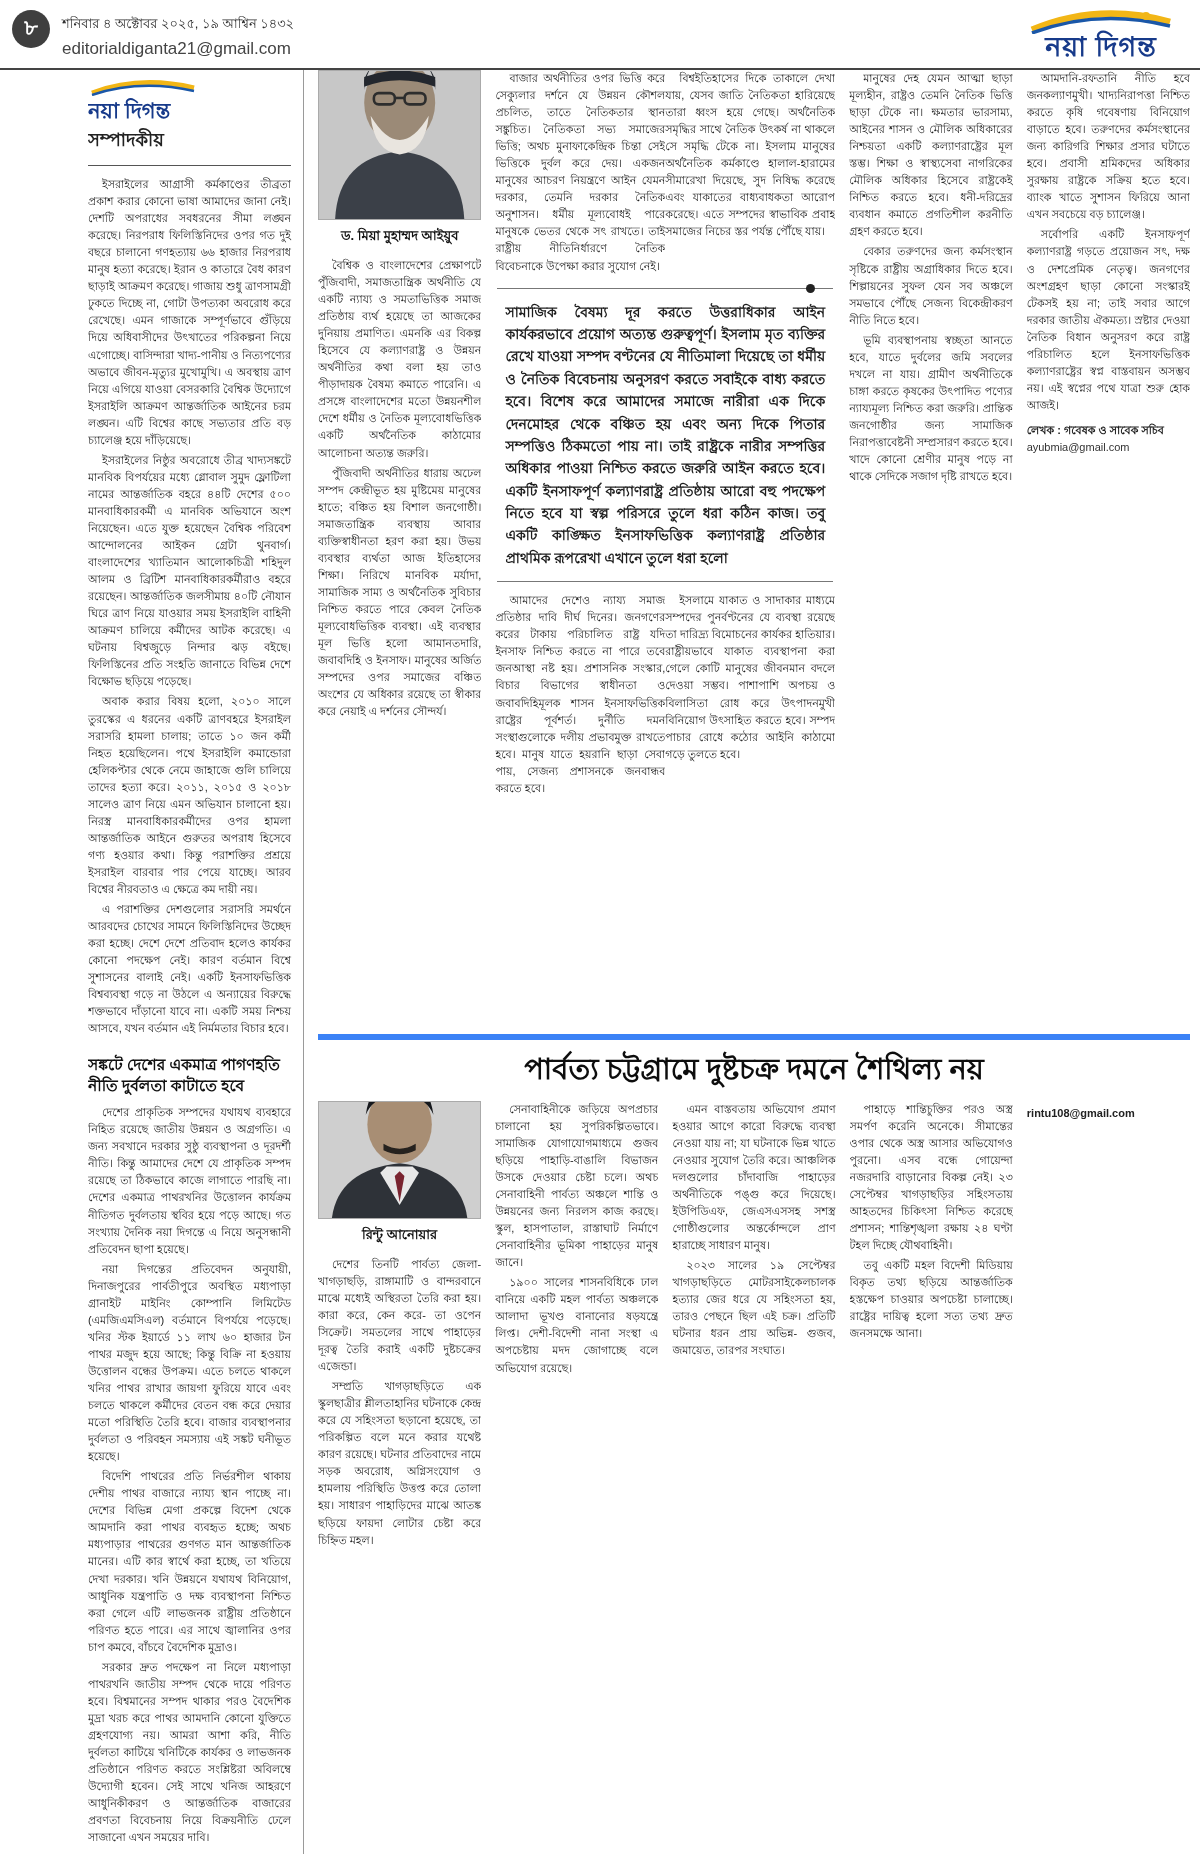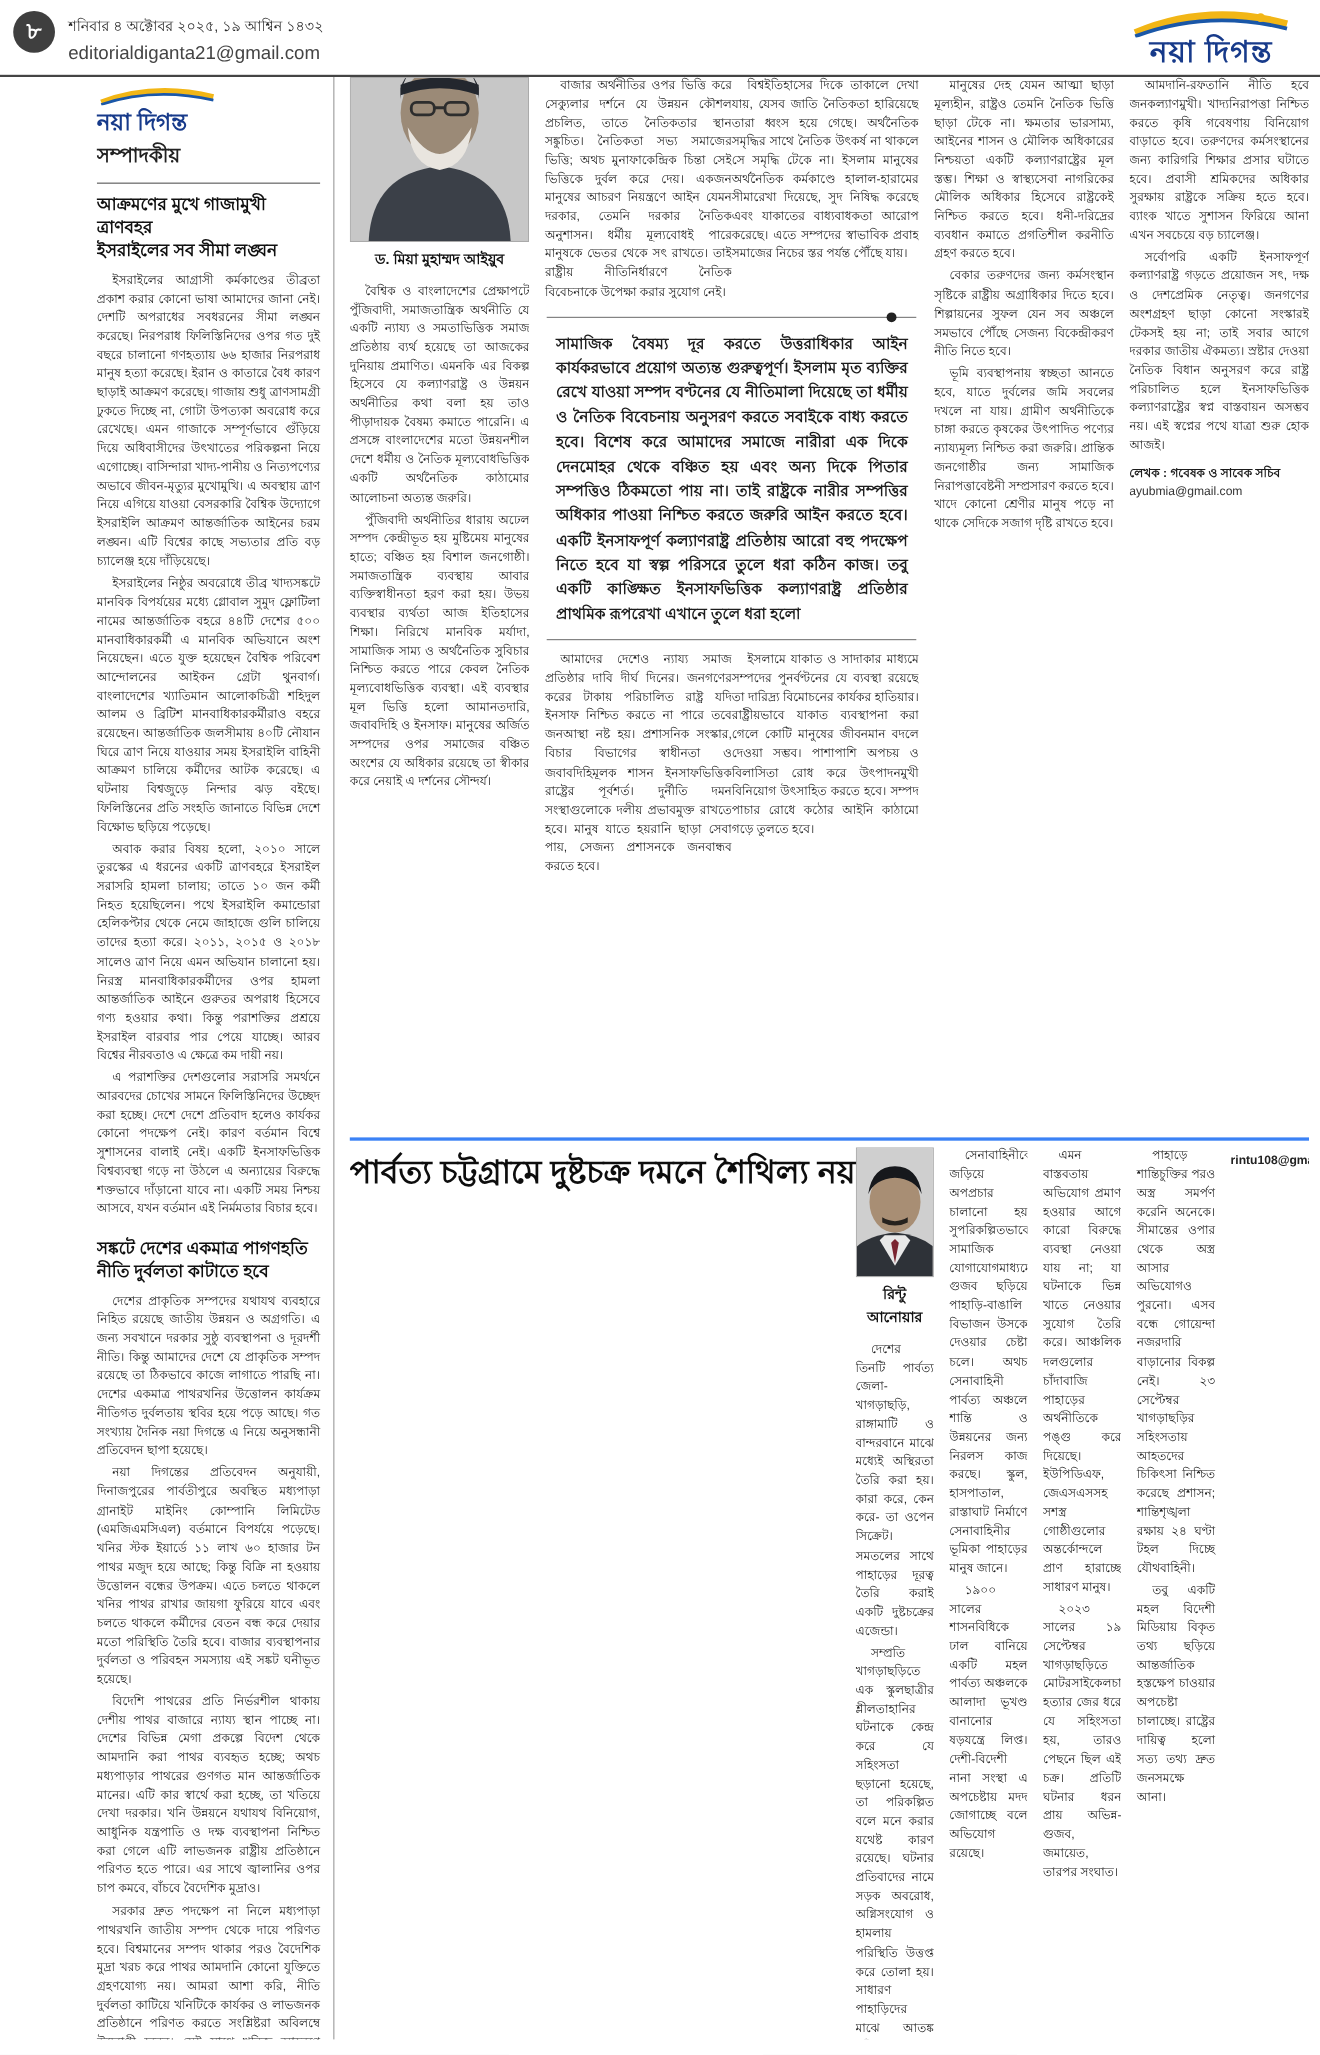--- a/index.html
+++ b/index.html
@@ -43,21 +43,21 @@
   .photo-main { height:150px; }
   .photo-small { height:118px; }
   .photo svg { display:block; width:100%; height:100%; }
   .photo-name { text-align:center; font-weight:bold; font-size:13px; color:#111; padding:6px 0 4px; }
   .quote-box { margin:10px 2px; padding:12px 8px; border-top:1.5px solid #777; border-bottom:1.5px solid #777; font-size:14px; font-weight:bold; line-height:1.6; text-align:justify; color:#1d1d1d; position:relative; }
   .quote-dot { position:absolute; top:-5px; right:18px; width:9px; height:9px; border-radius:50%; background:#222; }
   .writer-line { font-size:11px; font-weight:bold; margin-top:8px; text-indent:0; }
   .writer-email { font-size:11px; color:#333; }
 
   
-  .bottom-article { border-top:3px solid #3b82f6; margin-top:6px; padding-top:6px; flex:1; display:flex; overflow:hidden; }
+  .bottom-article { border-top:6px solid #3b82f6; margin-top:6px; padding-top:6px; flex:1; display:flex; flex-direction:column; overflow:hidden; }
   .bottom-headline { text-align:center; font-size:29px; font-weight:bold; color:#0d0d0d; padding:6px 0 14px; line-height:1.2; }
   .bottom-body { display:flex; gap:14px; flex:1; overflow:hidden; }
   .end-email { font-size:11px; font-weight:bold; color:#222; margin-top:6px; }
 </style>
 </head>
 <body>
 
 <div class="page">
 
   <div class="header">
@@ -84,24 +84,20 @@
       <div class="ed-mast">
         <svg width="110" height="16" viewBox="0 0 110 16">
           <path d="M4 13 Q 52 -5 106 8" stroke="#f2b616" stroke-width="5" fill="none"></path>
           <path d="M4 15 Q 52 -1 106 11" stroke="#1a57a8" stroke-width="2.5" fill="none"></path>
         </svg>
         <div class="ed-brand-text">নয়া দিগন্ত</div>
         <div class="ed-section">সম্পাদকীয়</div>
       </div>
 
       <div class="ed-article">
-        <div class="ed-title">
-          <div>আক্রমণের মুখে গাজামুখী ত্রাণবহর</div>
-          <div>ইসরাইলের সব সীমা লঙ্ঘন</div>
-        </div>
         <div class="body-text">
             <p>ইসরাইলের আগ্রাসী কর্মকাণ্ডের তীব্রতা প্রকাশ করার কোনো ভাষা আমাদের জানা নেই। দেশটি অপরাধের সবধরনের সীমা লঙ্ঘন করেছে। নিরপরাধ ফিলিস্তিনিদের ওপর গত দুই বছরে চালানো গণহত্যায় ৬৬ হাজার নিরপরাধ মানুষ হত্যা করেছে। ইরান ও কাতারে বৈধ কারণ ছাড়াই আক্রমণ করেছে। গাজায় শুধু ত্রাণসামগ্রী ঢুকতে দিচ্ছে না, গোটা উপত্যকা অবরোধ করে রেখেছে। এমন গাজাকে সম্পূর্ণভাবে গুঁড়িয়ে দিয়ে অধিবাসীদের উৎখাতের পরিকল্পনা নিয়ে এগোচ্ছে। বাসিন্দারা খাদ্য-পানীয় ও নিত্যপণ্যের অভাবে জীবন-মৃত্যুর মুখোমুখি। এ অবস্থায় ত্রাণ নিয়ে এগিয়ে যাওয়া বেসরকারি বৈশ্বিক উদ্যোগে ইসরাইলি আক্রমণ আন্তর্জাতিক আইনের চরম লঙ্ঘন। এটি বিশ্বের কাছে সভ্যতার প্রতি বড় চ্যালেঞ্জ হয়ে দাঁড়িয়েছে।</p>
             <p>ইসরাইলের নিষ্ঠুর অবরোধে তীব্র খাদ্যসঙ্কটে মানবিক বিপর্যয়ের মধ্যে গ্লোবাল সুমুদ ফ্লোটিলা নামের আন্তর্জাতিক বহরে ৪৪টি দেশের ৫০০ মানবাধিকারকর্মী এ মানবিক অভিযানে অংশ নিয়েছেন। এতে যুক্ত হয়েছেন বৈশ্বিক পরিবেশ আন্দোলনের আইকন গ্রেটা থুনবার্গ। বাংলাদেশের খ্যাতিমান আলোকচিত্রী শহিদুল আলম ও ব্রিটিশ মানবাধিকারকর্মীরাও বহরে রয়েছেন। আন্তর্জাতিক জলসীমায় ৪০টি নৌযান ঘিরে ত্রাণ নিয়ে যাওয়ার সময় ইসরাইলি বাহিনী আক্রমণ চালিয়ে কর্মীদের আটক করেছে। এ ঘটনায় বিশ্বজুড়ে নিন্দার ঝড় বইছে। ফিলিস্তিনের প্রতি সংহতি জানাতে বিভিন্ন দেশে বিক্ষোভ ছড়িয়ে পড়েছে।</p>
             <p>অবাক করার বিষয় হলো, ২০১০ সালে তুরস্কের এ ধরনের একটি ত্রাণবহরে ইসরাইল সরাসরি হামলা চালায়; তাতে ১০ জন কর্মী নিহত হয়েছিলেন। পথে ইসরাইলি কমান্ডোরা হেলিকপ্টার থেকে নেমে জাহাজে গুলি চালিয়ে তাদের হত্যা করে। ২০১১, ২০১৫ ও ২০১৮ সালেও ত্রাণ নিয়ে এমন অভিযান চালানো হয়। নিরস্ত্র মানবাধিকারকর্মীদের ওপর হামলা আন্তর্জাতিক আইনে গুরুতর অপরাধ হিসেবে গণ্য হওয়ার কথা। কিন্তু পরাশক্তির প্রশ্রয়ে ইসরাইল বারবার পার পেয়ে যাচ্ছে। আরব বিশ্বের নীরবতাও এ ক্ষেত্রে কম দায়ী নয়।</p>
             <p>এ পরাশক্তির দেশগুলোর সরাসরি সমর্থনে আরবদের চোখের সামনে ফিলিস্তিনিদের উচ্ছেদ করা হচ্ছে। দেশে দেশে প্রতিবাদ হলেও কার্যকর কোনো পদক্ষেপ নেই। কারণ বর্তমান বিশ্বে সুশাসনের বালাই নেই। একটি ইনসাফভিত্তিক বিশ্বব্যবস্থা গড়ে না উঠলে এ অন্যায়ের বিরুদ্ধে শক্তভাবে দাঁড়ানো যাবে না। একটি সময় নিশ্চয় আসবে, যখন বর্তমান এই নির্মমতার বিচার হবে।</p>
           </div>
       </div>
 
       <div class="ed-article">
         <div class="ed-title">

